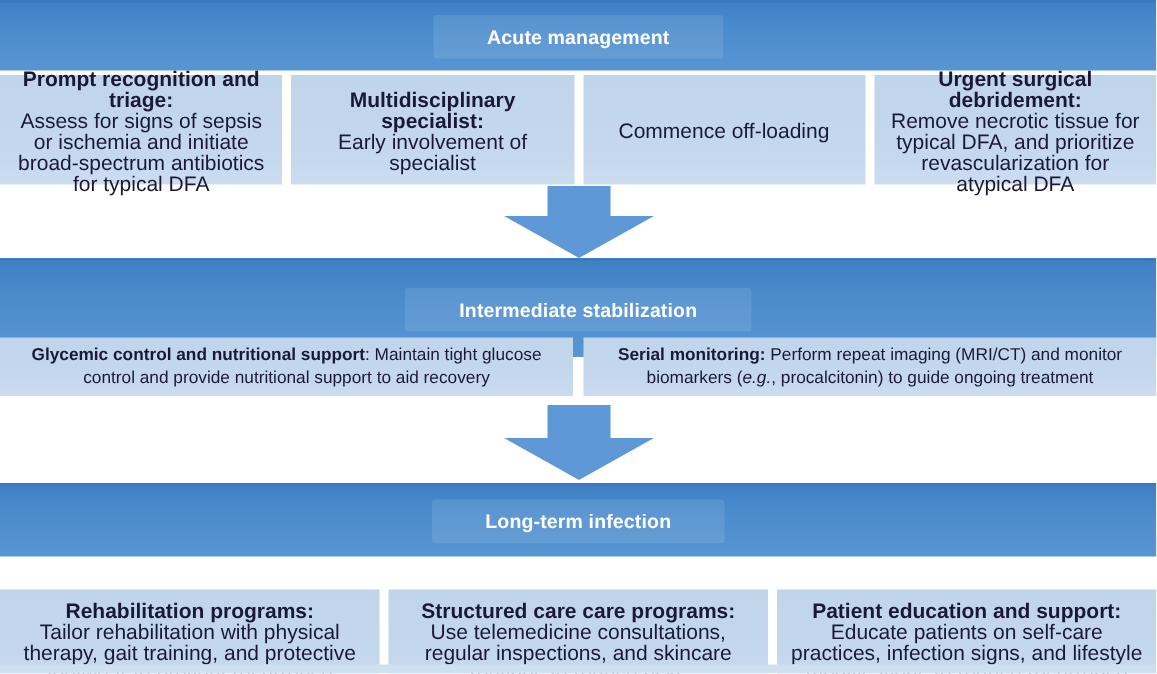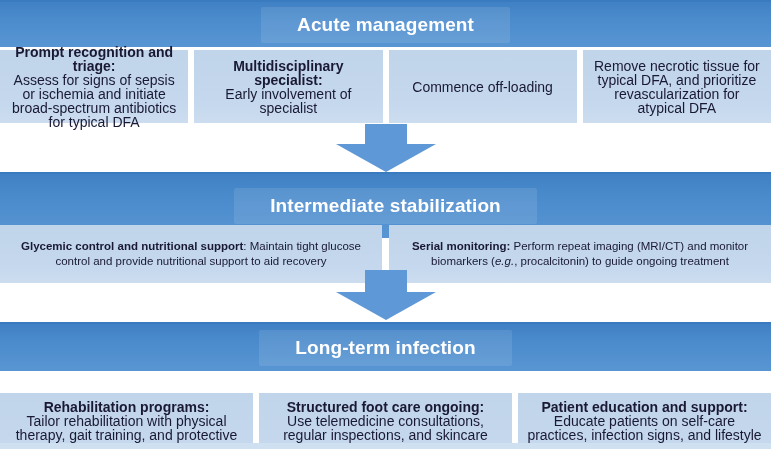--- a/index.html
+++ b/index.html
@@ -13,36 +13,36 @@
   }
   
   .phase-header{
     position:absolute;left:0;right:0;
     background:linear-gradient(180deg,#4080c4 0%,#4a8bcc 35%,#5995d3 100%);
     border-top:2px solid #3a7bbf;
     box-sizing:border-box;
     display:flex;align-items:center;justify-content:center;
   }
   .phase-title{
-    color:#ffffff;font-weight:bold;font-size:19px;
+    color:#ffffff;font-weight:bold;font-size:13px;
     background:rgba(255,255,255,0.10);
     padding:7px 36px;border-radius:2px;
     letter-spacing:.1px;
     white-space:nowrap;
   }
   #hdr-acute{top:0;height:47px;}
   #hdr-intermediate{top:172px;height:66px;}
   #hdr-longterm{top:322px;height:49px;}
   
   .row{
     position:absolute;left:0;right:0;
     display:flex;
   }
   #row-acute{top:50px;height:73px;gap:6px;}
-  #row-intermediate{top:225px;height:58px;gap:7px;}
+  #row-intermediate{top:225px;height:39px;gap:7px;}
   #row-longterm{top:373px;height:70px;gap:6px;margin-top:20px;}
   .box{
     flex:1 1 0;
     background:linear-gradient(180deg,#c0d4ea 0%,#c6d9ee 80%,#cct 100%);
     background:linear-gradient(180deg,#c0d4ea 0%,#c5d8ed 75%,#cdddf0 100%);
     display:flex;align-items:center;justify-content:center;
     text-align:center;
     padding:3px 6px;box-sizing:border-box;
   }
   .box p{margin:0;font-size:14px;line-height:14px;}
@@ -86,21 +86,21 @@
     <div class="box">
       <p><span class="bh block">Prompt recognition and triage:</span><span>Assess for signs of sepsis or ischemia and initiate broad-spectrum antibiotics for typical DFA</span></p>
     </div>
     <div class="box">
       <p><span class="bh block">Multidisciplinary specialist:</span><span>Early involvement of specialist</span></p>
     </div>
     <div class="box">
       <p><span>Commence off-loading</span></p>
     </div>
     <div class="box">
-      <p><span>Remove necrotic tissue for typical DFA, and prioritize revascularization for atypical DFA</span></p>
+      <p><span class="bh block">Urgent surgical debridement:</span><span>Remove necrotic tissue for typical DFA, and prioritize revascularization for atypical DFA</span></p>
     </div>
   </div>
 
   <div class="down-arrow" id="arrow-1">
     <div class="arrow-stem"></div>
     <div class="arrow-head"></div>
   </div>
 
   <div class="phase-header" id="hdr-intermediate">
     <span class="phase-title">Intermediate stabilization</span>
@@ -122,21 +122,21 @@
 
   <div class="phase-header" id="hdr-longterm">
     <span class="phase-title">Long-term infection</span>
   </div>
 
   <div class="row" id="row-longterm">
     <div class="box">
       <p><span class="bh block">Rehabilitation programs:</span><span>Tailor rehabilitation with physical therapy, gait training, and protective footwear to prevent recurrence</span></p>
     </div>
     <div class="box">
-      <p><span class="bh block">Structured foot care ongoing:</span><span>Use telemedicine consultations, regular inspections, and skincare routines to reduce risks</span></p>
+      <p><span class="bh block">Structured care care programs:</span><span>Use telemedicine consultations, regular inspections, and skincare routines to reduce risks</span></p>
     </div>
     <div class="box">
       <p><span class="bh block">Patient education and support:</span><span>Educate patients on self-care practices, infection signs, and lifestyle modifications to reduce recurrence</span></p>
     </div>
   </div>
 
   <div class="bottom-strip"></div>
 
 </div>
 

